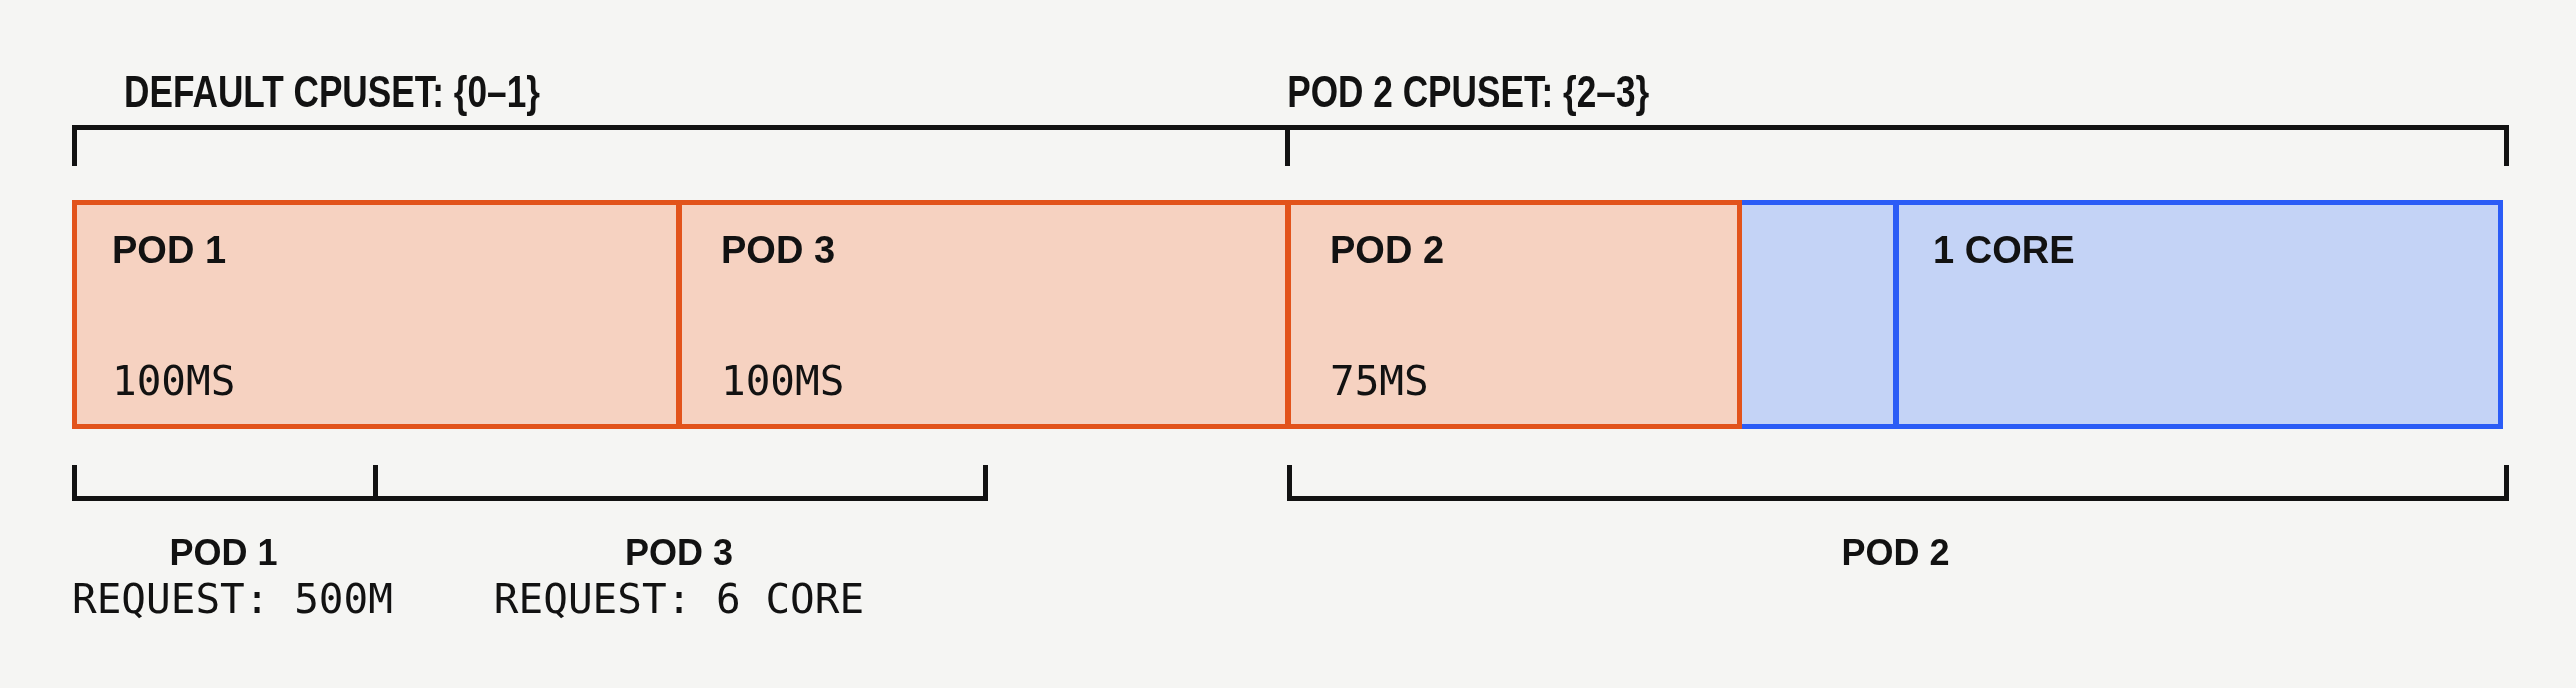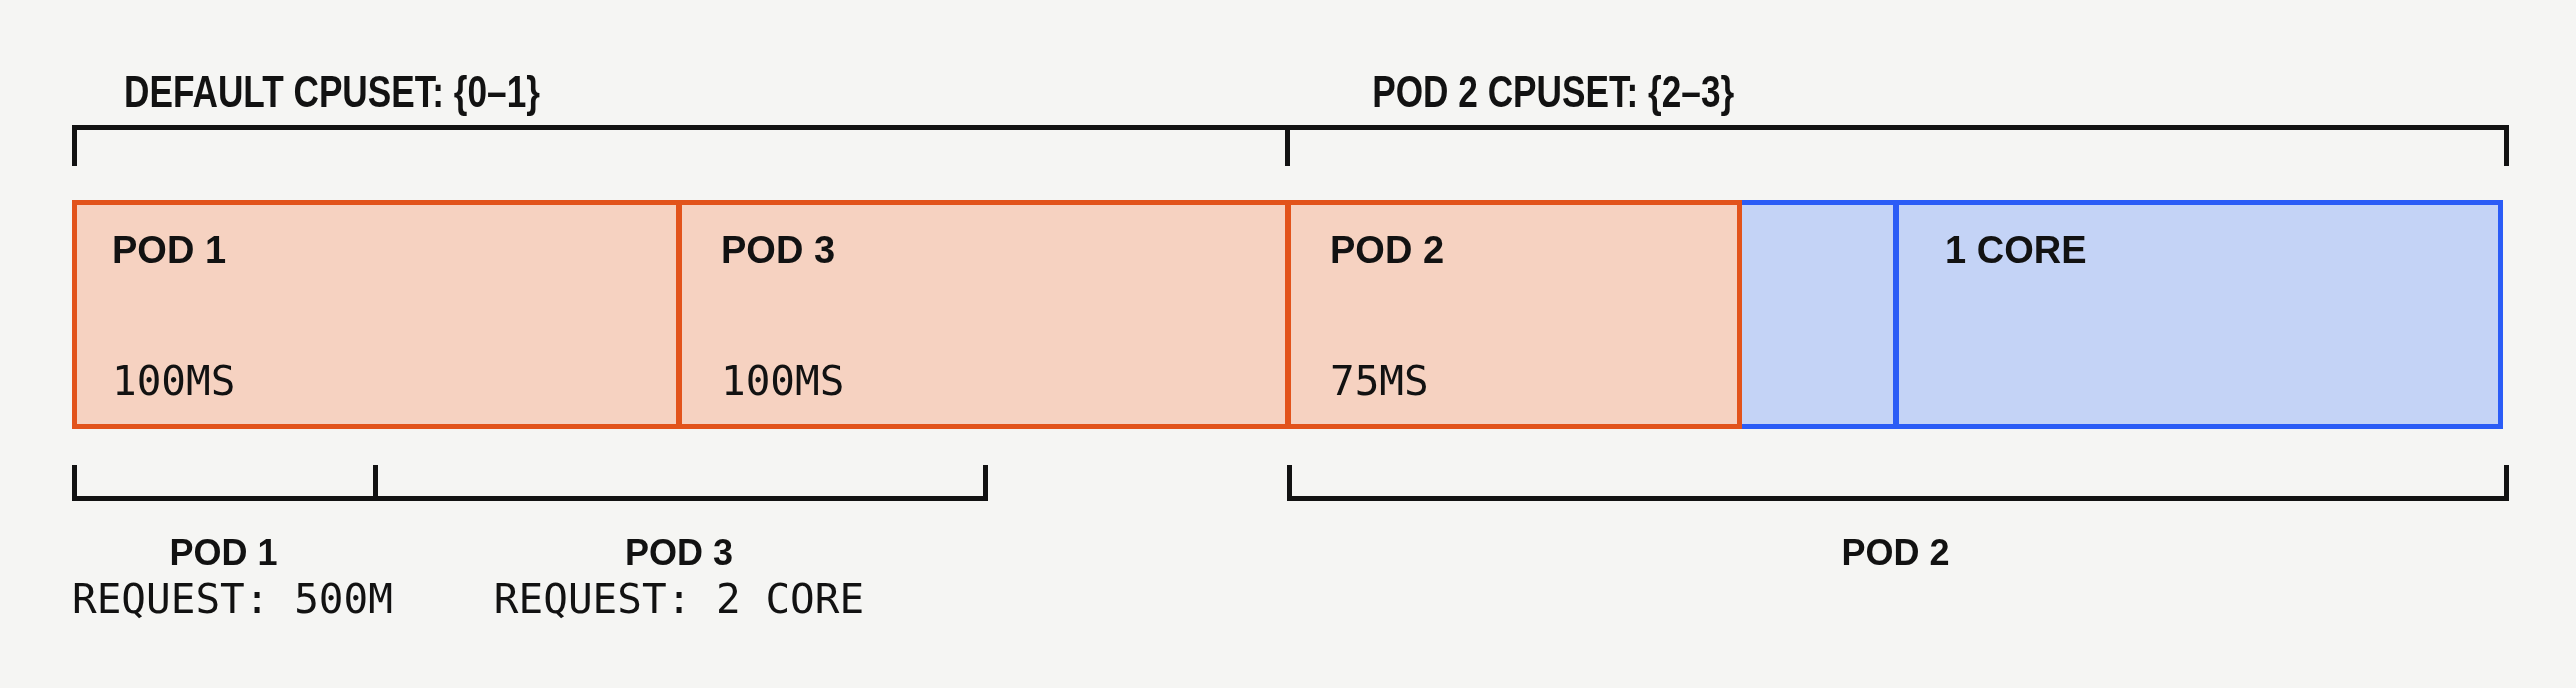--- a/index.html
+++ b/index.html
@@ -24,21 +24,21 @@
 
   
   .cpuset-label{
     position:absolute;top:50px;height:58px;line-height:58px;
     font-weight:bold;font-size:44px;
     white-space:nowrap;
     margin-top:13px;
   }
   .cpuset-label>span{display:inline-block;transform:scaleX(0.80);transform-origin:center;}
   .cpuset-label.left{left:72px;width:1215px;}
-  .cpuset-label.right{left:1327px;width:1217px;}
+  .cpuset-label.right{left:1242px;width:1217px;}
 
   
   .hline{position:absolute;height:5.3px;background:var(--line);}
   .vtick{position:absolute;width:5.3px;background:var(--line);}
 
   .top-bracket-line{left:72px;top:125px;width:2437px;}
   .tick-top{top:125px;height:41px;}
   .tick-top.t1{left:72px;}
   .tick-top.t2{left:1285px;}
   .tick-top.t3{left:2504px;}
@@ -78,21 +78,21 @@
     font-weight:bold;font-size:38px;white-space:nowrap;
   }
   .seg-value{
     position:absolute;bottom:24px;height:47px;line-height:47px;
     font-family:"DejaVu Sans Mono", monospace;
     font-size:41px;white-space:nowrap;
   }
   .seg-title.s1,.seg-value.s1{left:40px;}
   .seg-title.s2,.seg-value.s2{left:649px;}
   .seg-title.s3,.seg-value.s3{left:1258px;}
-  .seg-title.s4{left:1861px;margin-left:12px;}
+  .seg-title.s4{left:1861px;}
 
   
   .pod-caption{position:absolute;text-align:center;white-space:nowrap;}
   .pod-caption .cap-title{
     display:block;font-weight:bold;font-size:36px;height:43px;line-height:43px;
   }
   .pod-caption .cap-detail{
     display:block;font-family:"DejaVu Sans Mono", monospace;
     font-size:41px;height:47px;line-height:47px;margin-top:1.5px;
   }
@@ -144,20 +144,20 @@
   <div class="vtick tick-bottom b3"></div>
   <div class="vtick tick-bottom b4"></div>
   <div class="vtick tick-bottom b5"></div>
 
   <div class="pod-caption g1">
     <span class="cap-title">POD 1</span>
     <span class="cap-detail">REQUEST: 500M</span>
   </div>
   <div class="pod-caption g2">
     <span class="cap-title">POD 3</span>
-    <span class="cap-detail">REQUEST: 2 CORE</span>
+    <span class="cap-detail">REQUEST: 6 CORE</span>
   </div>
   <div class="pod-caption g3">
     <span class="cap-title">POD 2</span>
   </div>
 
 </div>
 
 
 </body></html>

